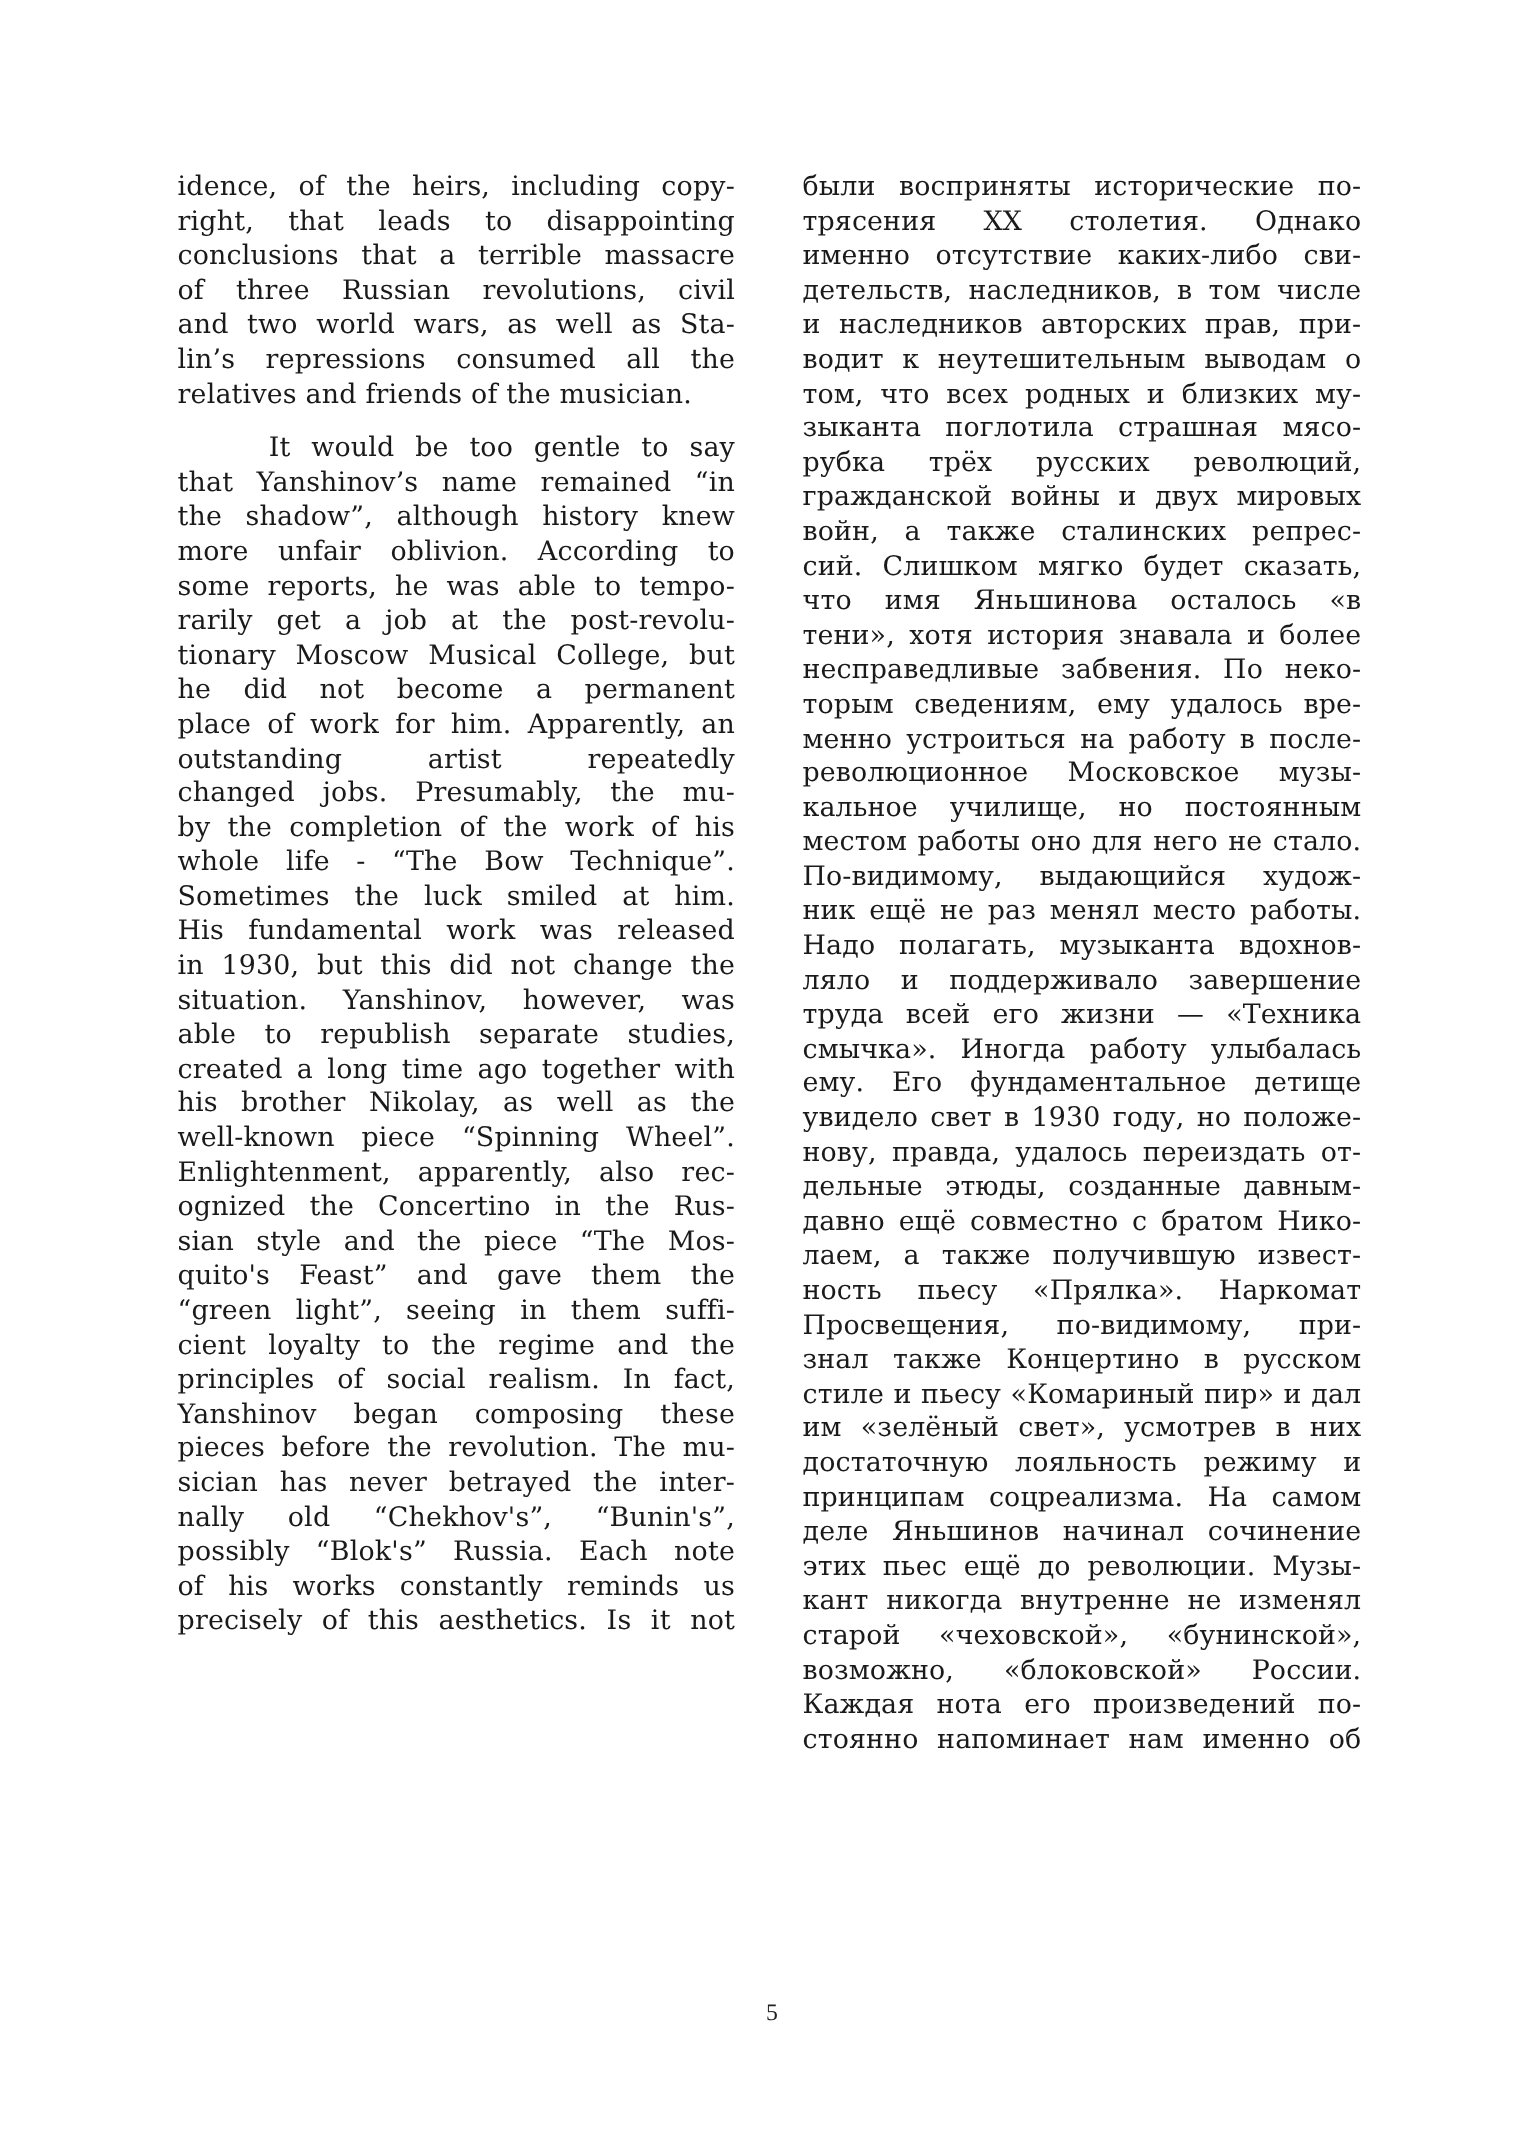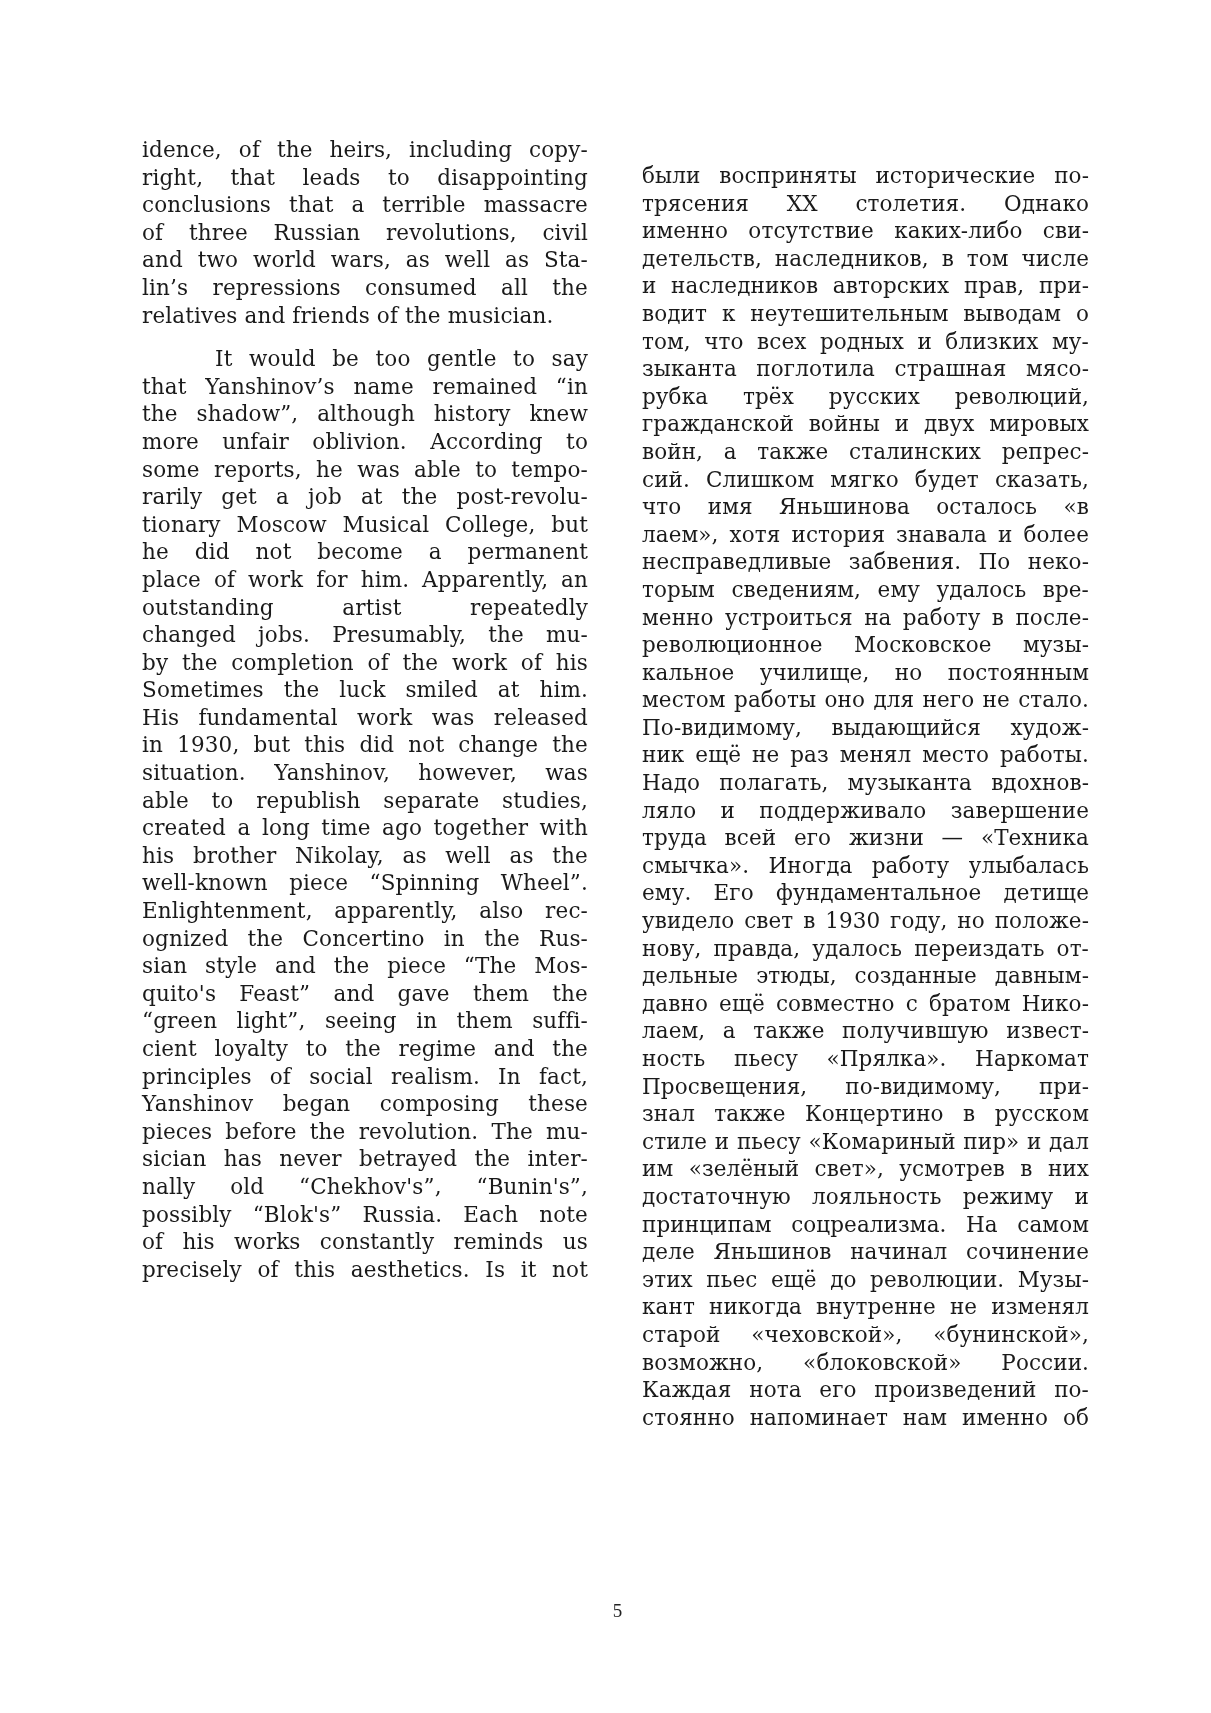--- a/index.html
+++ b/index.html
@@ -1,21 +1,21 @@
 <!DOCTYPE html>
 <html><head>
   <meta charset="utf-8">
   <style>
     html, body { margin: 0; padding: 0; background: #ffffff; }
     body { width: 1211px; height: 1713px; position: relative; overflow: hidden;
            font-family: "DejaVu Serif", "Liberation Serif", serif; color: #1a1a1a; }
     .page { position: absolute; left: 12px; top: 0; width: 1211px; height: 1713px; background: #fff; }
     .col { position: absolute; top: 136px; }
     .col-left { left: 130px; width: 446px; }
-    .col-right { left: 630px; width: 447px; margin-top: 26px; }
+    .col-right { left: 630px; width: 447px; }
     .line { display: block; height: 27.6px; line-height: 27.6px; font-size: 21.5px;
             text-align: justify; text-align-last: justify; white-space: nowrap; letter-spacing: 0.1px; }
     .line.last { text-align-last: left; }
     .line.indent { padding-left: 73px; }
     .para-gap { height: 16px; }
     .page-number { position: absolute; top: 1600px; left: 0; width: 1211px; text-align: center;
                    font-family: "Liberation Serif", serif; font-size: 19px; color: #222; }
     .col-left .line { letter-spacing: 0.15px; }
   </style>
 </head>
@@ -39,20 +39,21 @@
         <span class="line">the shadow”, although history knew</span>
         <span class="line">more unfair oblivion. According to</span>
         <span class="line">some reports, he was able to tempo-</span>
         <span class="line">rarily get a job at the post-revolu-</span>
         <span class="line">tionary Moscow Musical College, but</span>
         <span class="line">he did not become a permanent</span>
         <span class="line">place of work for him. Apparently, an</span>
         <span class="line">outstanding artist repeatedly</span>
         <span class="line">changed jobs. Presumably, the mu-</span>
         <span class="line">by the completion of the work of his</span>
+        <span class="line">whole life - “The Bow Technique”.</span>
         <span class="line">Sometimes the luck smiled at him.</span>
         <span class="line">His fundamental work was released</span>
         <span class="line">in 1930, but this did not change the</span>
         <span class="line">situation. Yanshinov, however, was</span>
         <span class="line">able to republish separate studies,</span>
         <span class="line">created a long time ago together with</span>
         <span class="line">his brother Nikolay, as well as the</span>
         <span class="line">well-known piece “Spinning Wheel”.</span>
         <span class="line">Enlightenment, apparently, also rec-</span>
         <span class="line">ognized the Concertino in the Rus-</span>
@@ -78,21 +79,21 @@
         <span class="line">детельств, наследников, в том числе</span>
         <span class="line">и наследников авторских прав, при-</span>
         <span class="line">водит к неутешительным выводам о</span>
         <span class="line">том, что всех родных и близких му-</span>
         <span class="line">зыканта поглотила страшная мясо-</span>
         <span class="line">рубка трёх русских революций,</span>
         <span class="line">гражданской войны и двух мировых</span>
         <span class="line">войн, а также сталинских репрес-</span>
         <span class="line">сий.   Слишком мягко будет сказать,</span>
         <span class="line">что имя Яньшинова осталось «в</span>
-        <span class="line">лаем», хотя история знавала и более</span>
+        <span class="line">тени», хотя история знавала и более</span>
         <span class="line">несправедливые забвения. По неко-</span>
         <span class="line">торым сведениям, ему удалось вре-</span>
         <span class="line">менно устроиться на работу в после-</span>
         <span class="line">революционное Московское музы-</span>
         <span class="line">кальное училище, но постоянным</span>
         <span class="line">местом работы оно для него не стало.</span>
         <span class="line">По-видимому, выдающийся худож-</span>
         <span class="line">ник ещё не раз менял место работы.</span>
         <span class="line">Надо полагать, музыканта вдохнов-</span>
         <span class="line">ляло и поддерживало завершение</span>

